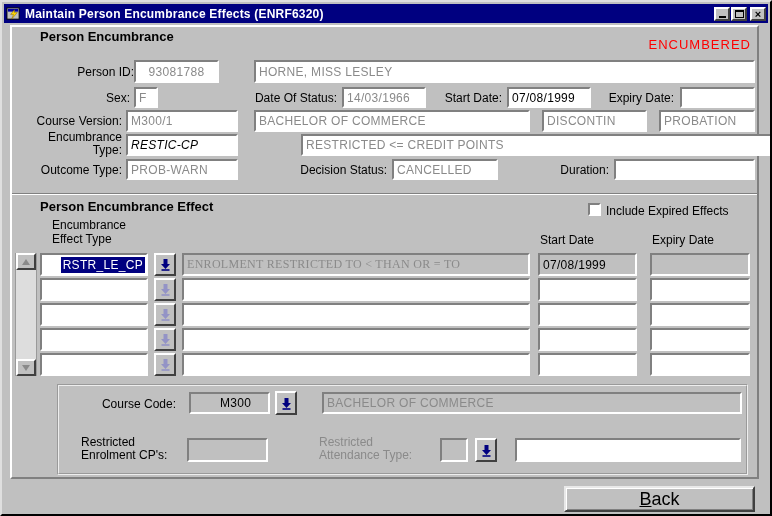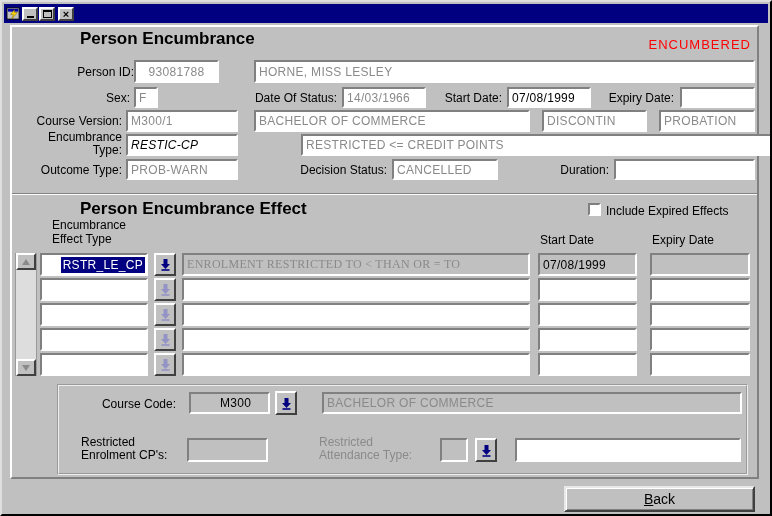--- a/index.html
+++ b/index.html
@@ -30,21 +30,21 @@
   .winbtn.close { margin-left:3px; }
   .min-glyph { display:block; width:7px; height:2px; background:#000; margin:0 auto 1px; }
   .max-glyph { display:block; width:9px; height:8px; border:1px solid #000; border-top:2px solid #000; margin:0 auto 1px; }
   .cls-glyph { display:block; font-size:11px; line-height:10px; font-weight:bold; }
   
   .canvas {
     position:absolute; left:8px; top:23px; width:749px; height:454px;
     border:2px solid; border-color:#ffffff #808080 #808080 #ffffff;
     background:#c0c0c0;
   }
-  .sectitle { position:absolute; font-size:17px; font-weight:bold; color:#000; white-space:nowrap;margin-left:40px; }
+  .sectitle { position:absolute; font-size:13px; font-weight:bold; color:#000; white-space:nowrap; }
   .status-red { position:absolute; font-size:13px; letter-spacing:1px; white-space:nowrap; }
   .lbl { position:absolute; font-size:12px; color:#000; white-space:nowrap; }
   .lblr { text-align:right; }
   .lbl.dis { color:#8a8a8a; }
   .lbl2 { line-height:13px; }
   .fld {
     position:absolute; border:2px solid; border-color:#808080 #fff #fff #808080;
     background:#fff; font-size:12px; color:#000; display:flex; align-items:center;
     padding:0 3px; letter-spacing:0.3px; white-space:nowrap; overflow:hidden;
   }
@@ -78,36 +78,37 @@
   
   .frame {
     position:absolute; border:2px groove #eeeeee; background:#c0c0c0;
   }
   
   .pushbtn {
     position:absolute; background:#c0c0c0;
     border:2px solid; border-color:#e8e8e8 #404040 #404040 #e8e8e8;
     box-shadow: inset 1px 1px 0 #ffffff, inset -1px -1px 0 #808080;
     display:flex; align-items:center; justify-content:center;
-    font-size:14px; color:#000;
+    font-size:18px; color:#000;
   }
   .pushbtn .firstletter-u { display:inline-block; }
   .pushbtn .firstletter-u::first-letter { text-decoration:underline; }
 </style>
 </head>
 <body>
 
 <div class="window">
 
   <div class="titlebar">
     <svg class="appicon" viewBox="0 0 16 16">
       <rect x="1" y="2" width="13" height="12" fill="#c0c0c0" stroke="#000" stroke-width="1"></rect>
       <rect x="2" y="3" width="11" height="3" fill="#0000a0"></rect>
       <path d="M9 4 L5 9 h3 l-2 5 6 -7 h-3 z" fill="#ffd700" stroke="#806000" stroke-width="0.5"></path>
     </svg>
+    <span class="title">Maintain Person Encumbrance Effects (ENRF6320)</span>
     <span class="winbtn">
         <span class="min-glyph"></span>
       </span>
     <span class="winbtn">
         <span class="max-glyph"></span>
       </span>
     <span class="winbtn close">
         <span class="cls-glyph">×</span>
       </span>
   </div>

